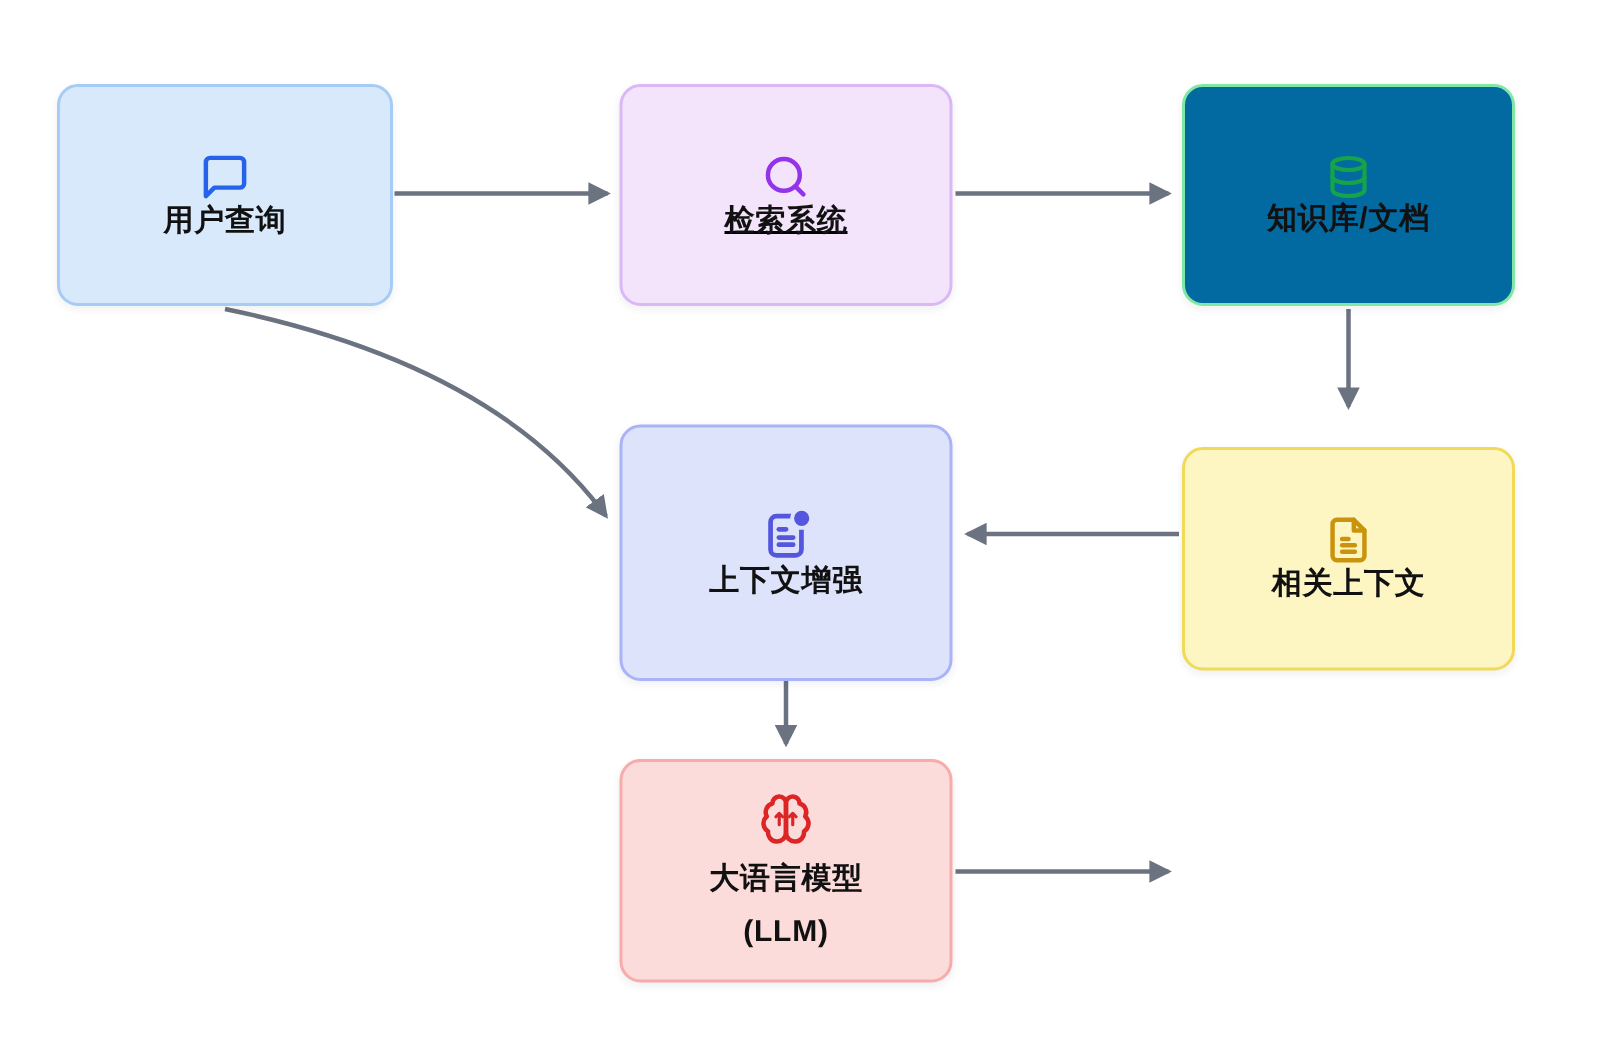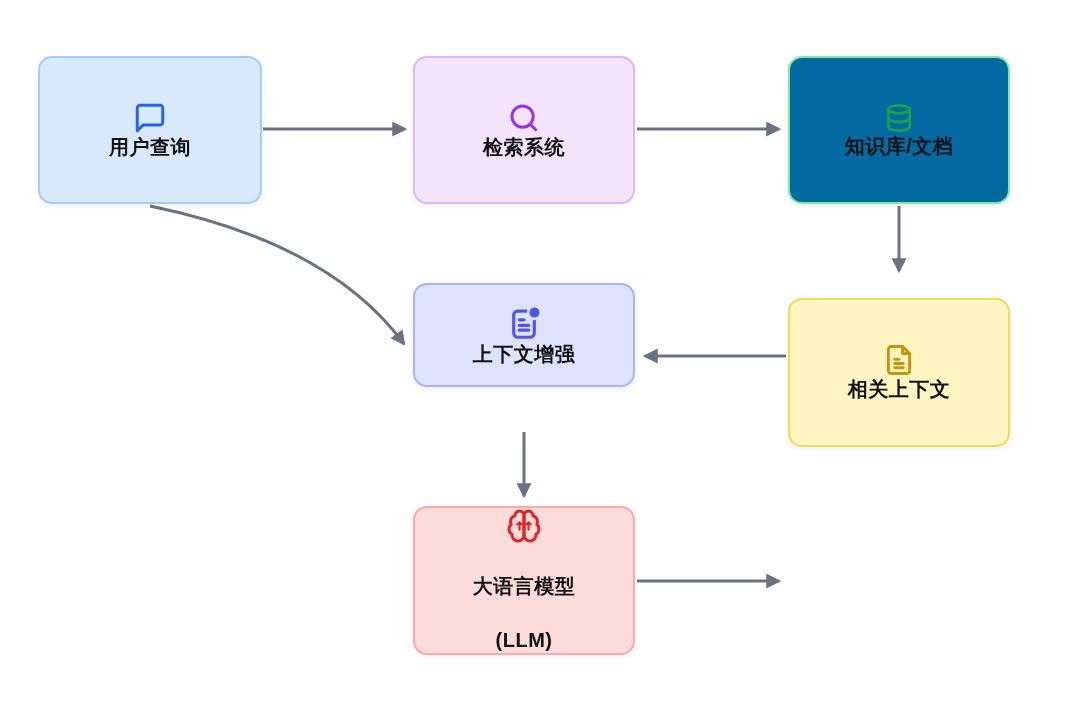--- a/index.html
+++ b/index.html
@@ -20,26 +20,26 @@
     display:flex;flex-direction:column;
     align-items:center;justify-content:center;
     box-shadow:0 2px 6px rgba(15,23,42,0.07);
   }
   .node .icon{display:flex;align-items:center;justify-content:center;line-height:0;}
   .node .icon svg{display:block;}
   .node .label{
     font-size:20px;font-weight:700;color:#111111;
     letter-spacing:0.5px;line-height:1.25;text-align:center;
   }
-  .node.two-line{gap:10px;justify-content:space-between;}
+  .node.two-line{gap:10px;}
   
   .n0{left:38px;top:56px;width:224px;height:148px;}
-  .n1{left:413px;top:56px;width:222px;height:148px;}
+  .n1{left:413px;top:56px;width:222px;height:148px;text-decoration:underline;}
   .n2{left:788px;top:56px;width:222px;height:148px;}
-  .n3{left:413px;top:283px;width:222px;height:104px;}
+  .n3{left:413px;top:283px;width:222px;height:171px;}
   .n4{left:788px;top:282px;width:222px;height:149px;}
   .n5{left:413px;top:506px;width:222px;height:149px;}
   .n6{left:788px;top:506px;width:222px;height:148px;}
 </style>
 </head>
 <body>
 
 <div class="canvas" style="background: rgb(255, 255, 255);">
 
   <svg class="edges" viewBox="0 0 1080 704">

